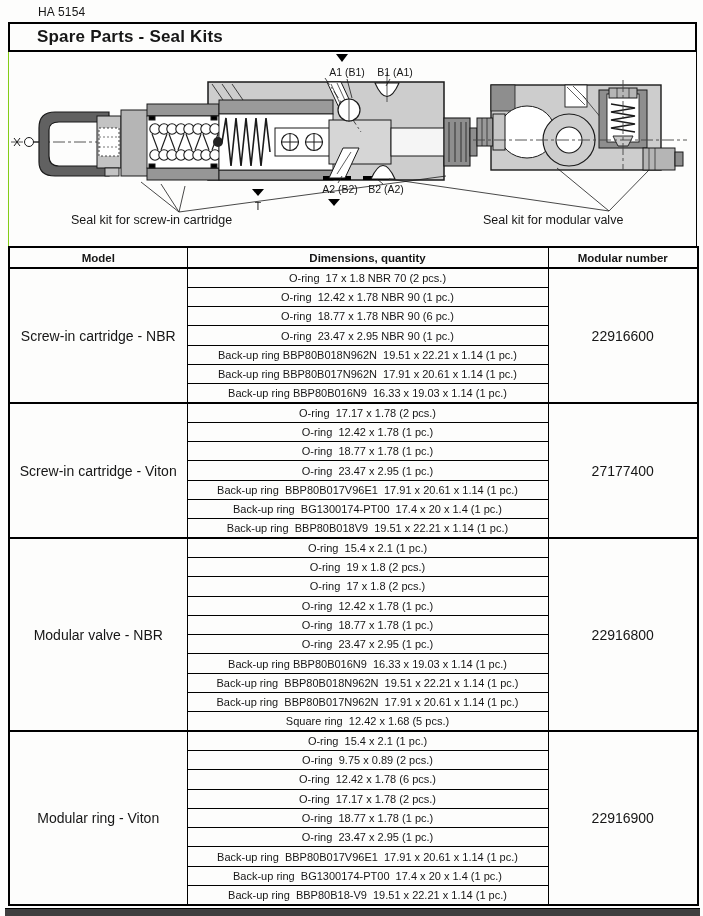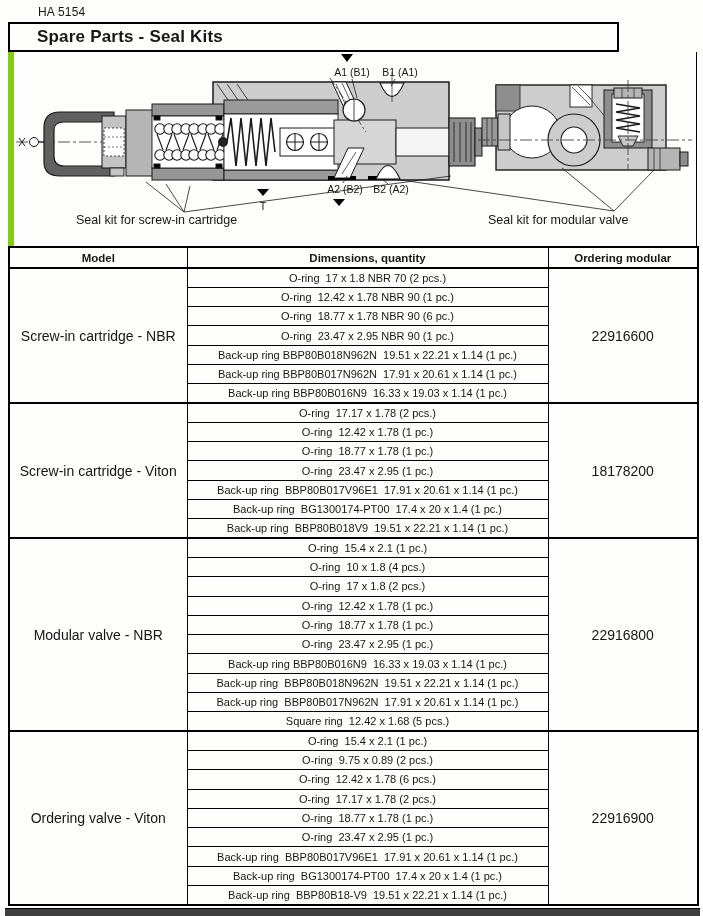--- a/index.html
+++ b/index.html
@@ -1,26 +1,26 @@
 <!DOCTYPE html>
 <html><head>
 <meta charset="utf-8">
 <style>
   * { margin:0; padding:0; box-sizing:border-box; }
   html,body { width:703px; height:916px; background:#fdfdfc; font-family:"Liberation Sans", sans-serif; color:#161616; }
   .page { position:relative; width:703px; height:916px; overflow:hidden; }
 
   .doc-number { position:absolute; left:38px; top:5px; font-size:12px; letter-spacing:.2px; }
 
-  .title-box { position:absolute; left:8px; top:22px; width:611px; height:30px;
+  .title-box { position:absolute; left:8px; top:22px; width:689px; height:30px;
                border:2px solid #000; display:flex; align-items:center;
                padding-left:27px; font-size:17px; font-weight:bold; letter-spacing:.2px; }
 
   .diagram-box { position:absolute; left:8px; top:52px; width:689px; height:194px;
-                 border-left:6px solid #84cc16; border-right:1px solid #000; background:#fdfdfc; }
+                 border-left:1px solid #84cc16; border-right:1px solid #000; background:#fdfdfc; }
   .diagram-box svg { display:block; }
 
   table.seal-table { position:absolute; left:8px; top:246px; width:689px;
                      border-collapse:collapse; table-layout:fixed; font-size:11px; }
   table.seal-table col.c-model { width:178px; }
   table.seal-table col.c-dim   { width:361px; }
   table.seal-table col.c-ord   { width:150px; }
   table.seal-table th, table.seal-table td {
       border:1px solid #000; text-align:center; vertical-align:middle;
       padding:0 8px; overflow:hidden;margin-top:12px; }
@@ -225,21 +225,21 @@
   <table class="seal-table">
     <colgroup>
         <col class="c-model">
         <col class="c-dim">
         <col class="c-ord">
       </colgroup>
     <thead>
       <tr>
         <th>Model</th>
         <th>Dimensions, quantity</th>
-        <th>Ordering modular</th>
+        <th>Modular number</th>
       </tr>
     </thead>
     <tbody>
         <tr class="section-start">
           <td rowspan="7" class="model">Screw-in cartridge - NBR</td>
           <td class="dim">O-ring  17 x 1.8 NBR 70 (2 pcs.)</td>
           <td rowspan="7" class="order">22916600</td>
         </tr>
         <tr>
           <td class="dim">O-ring  12.42 x 1.78 NBR 90 (1 pc.)</td>
@@ -255,21 +255,21 @@
         </tr>
         <tr>
           <td class="dim">Back-up ring BBP80B017N962N  17.91 x 20.61 x 1.14 (1 pc.)</td>
         </tr>
         <tr>
           <td class="dim">Back-up ring BBP80B016N9  16.33 x 19.03 x 1.14 (1 pc.)</td>
         </tr>
         <tr class="section-start">
           <td rowspan="7" class="model">Screw-in cartridge - Viton</td>
           <td class="dim">O-ring  17.17 x 1.78 (2 pcs.)</td>
-          <td rowspan="7" class="order">18178200</td>
+          <td rowspan="7" class="order">27177400</td>
         </tr>
         <tr>
           <td class="dim">O-ring  12.42 x 1.78 (1 pc.)</td>
         </tr>
         <tr>
           <td class="dim">O-ring  18.77 x 1.78 (1 pc.)</td>
         </tr>
         <tr>
           <td class="dim">O-ring  23.47 x 2.95 (1 pc.)</td>
         </tr>
@@ -281,21 +281,21 @@
         </tr>
         <tr>
           <td class="dim">Back-up ring  BBP80B018V9  19.51 x 22.21 x 1.14 (1 pc.)</td>
         </tr>
         <tr class="section-start">
           <td rowspan="10" class="model">Modular valve - NBR</td>
           <td class="dim">O-ring  15.4 x 2.1 (1 pc.)</td>
           <td rowspan="10" class="order">22916800</td>
         </tr>
         <tr>
-          <td class="dim">O-ring  10 x 1.8 (4 pcs.)</td>
+          <td class="dim">O-ring  19 x 1.8 (2 pcs.)</td>
         </tr>
         <tr>
           <td class="dim">O-ring  17 x 1.8 (2 pcs.)</td>
         </tr>
         <tr>
           <td class="dim">O-ring  12.42 x 1.78 (1 pc.)</td>
         </tr>
         <tr>
           <td class="dim">O-ring  18.77 x 1.78 (1 pc.)</td>
         </tr>
@@ -308,21 +308,21 @@
         <tr>
           <td class="dim">Back-up ring  BBP80B018N962N  19.51 x 22.21 x 1.14 (1 pc.)</td>
         </tr>
         <tr>
           <td class="dim">Back-up ring  BBP80B017N962N  17.91 x 20.61 x 1.14 (1 pc.)</td>
         </tr>
         <tr>
           <td class="dim">Square ring  12.42 x 1.68 (5 pcs.)</td>
         </tr>
         <tr class="section-start">
-          <td rowspan="9" class="model">Ordering valve - Viton</td>
+          <td rowspan="9" class="model">Modular ring - Viton</td>
           <td class="dim">O-ring  15.4 x 2.1 (1 pc.)</td>
           <td rowspan="9" class="order">22916900</td>
         </tr>
         <tr>
           <td class="dim">O-ring  9.75 x 0.89 (2 pcs.)</td>
         </tr>
         <tr>
           <td class="dim">O-ring  12.42 x 1.78 (6 pcs.)</td>
         </tr>
         <tr>

